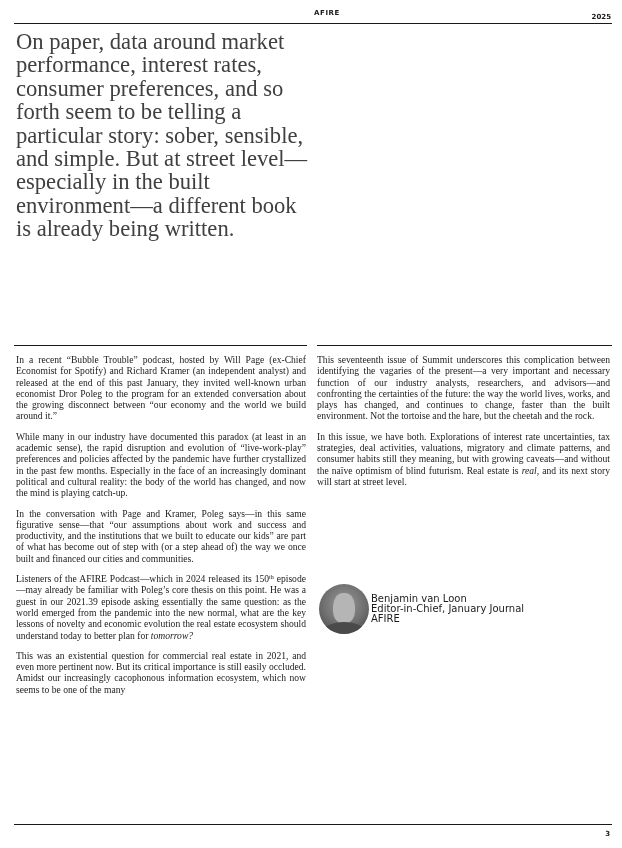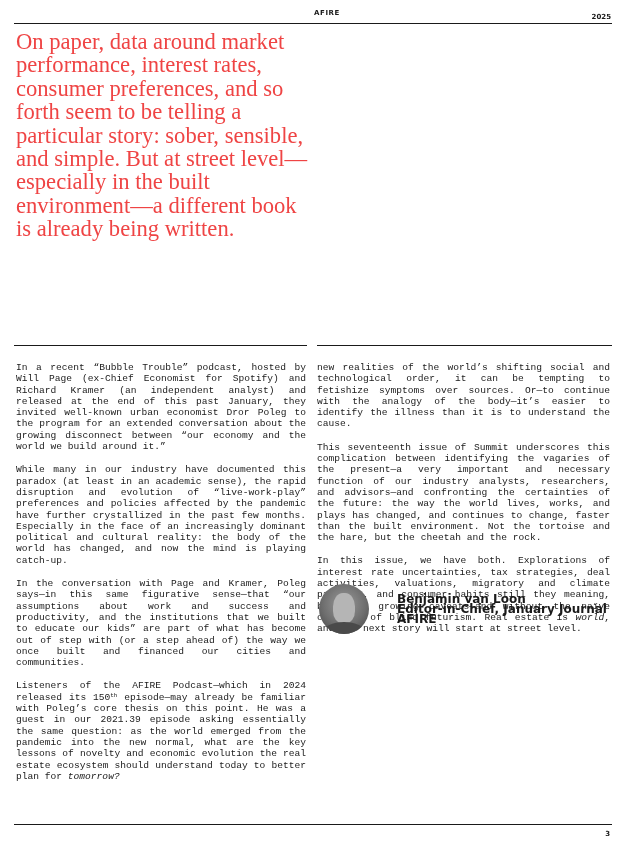--- a/index.html
+++ b/index.html
@@ -1,31 +1,31 @@
 <!DOCTYPE html>
 <html><head>
   <meta charset="utf-8">
   <style>
     html, body { margin: 0; padding: 0; background: #ffffff; }
     body { width: 622px; height: 848px; position: relative; overflow: hidden; color: #1a1a1a; }
     .header { position: absolute; left: 14px; right: 10px; top: 9px; height: 14px; border-bottom: 1px solid #1a1a1a; }
     .header .brand { position: absolute; left: 300px; top: 0; font-family: "DejaVu Sans", sans-serif; font-weight: bold; font-size: 7px; letter-spacing: 0.6px; }
     .header .year { position: absolute; right: 1px; top: 4px; font-family: "DejaVu Sans", sans-serif; font-weight: bold; font-size: 7px; }
-    .pullquote { position: absolute; left: 16px; top: 30px; width: 300px; margin: 0; font-family: "Liberation Serif", serif; font-size: 22.6px; line-height: 23.4px; color: #ef4444; font-weight: normal; }
+    .pullquote { position: absolute; left: 16px; top: 30px; width: 300px; margin: 0; font-family: "Liberation Serif", serif; font-size: 22.6px; line-height: 23.4px; color: #404040; font-weight: normal; }
     .rule { position: absolute; height: 1px; background: #1a1a1a; }
     .col { position: absolute; font-family: "Liberation Serif", serif; font-size: 9.6px; line-height: 11.3px; text-align: justify; }
-    .col p { margin: 12px 0 9px 0; hyphens: none; font-family: Liberation Mono, monospace; }
+    .col p { margin: 4px 0 9px 0; hyphens: none; }
     .col-left { left: 16px; top: 350px; width: 290px; }
     .col-right { left: 317px; top: 350px; width: 293px; }
     sup { font-size: 6px; line-height: 0; vertical-align: 3px; }
     .byline { position: absolute; left: 319px; top: 584px; display: flex; align-items: center; }
     .avatar { width: 50px; height: 50px; border-radius: 50%; overflow: hidden; background: radial-gradient(circle at 50% 40%, #9a9a9a 0%, #6e6e6e 55%, #3f3f3f 100%); position: relative; }
     .avatar .face { position: absolute; left: 14px; top: 9px; width: 22px; height: 30px; border-radius: 45% 45% 40% 40%; background: #b5b5b5; }
     .avatar .shoulders { position: absolute; left: 4px; top: 38px; width: 42px; height: 20px; border-radius: 50% 50% 0 0; background: #4a4a4a; }
-    .byline-text { margin-left: 28px; font-family: "DejaVu Sans", sans-serif; font-weight: bold; font-size: 12px; line-height: 10px; color: #1a1a1a; }
+    .byline-text { margin-left: 2px; font-family: "DejaVu Sans", sans-serif; font-weight: normal; font-size: 10px; line-height: 10px; color: #1a1a1a; }
     .byline-text div { white-space: nowrap; }
     .footer-rule { position: absolute; left: 14px; right: 10px; top: 824px; height: 1px; background: #1a1a1a; }
     .page-number { position: absolute; right: 12px; top: 830px; font-family: "DejaVu Sans", sans-serif; font-weight: bold; font-size: 7px; }
   </style>
 </head>
 <body>
 
 <div class="header">
   <span class="brand">AFIRE</span>
   <span class="year">2025</span>
@@ -34,26 +34,26 @@
 <h1 class="pullquote">On paper, data around market performance, interest rates, consumer preferences, and so forth seem to be telling a particular story: sober, sensible, and simple. But at street level—especially in the built environment—a different book is already being written.</h1>
 
 <div class="rule" style="left:14px; top:345px; width:293px;"></div>
 <div class="rule" style="left:317px; top:345px; width:295px;"></div>
 
 <div class="col col-left">
   <p>In a recent “Bubble Trouble” podcast, hosted by Will Page (ex-Chief Economist for Spotify) and Richard Kramer (an independent analyst) and released at the end of this past January, they invited well-known urban economist Dror Poleg to the program for an extended conversation about the growing disconnect between “our economy and the world we build around it.”</p>
   <p>While many in our industry have documented this paradox (at least in an academic sense), the rapid disruption and evolution of “live-work-play” preferences and policies affected by the pandemic have further crystallized in the past few months. Especially in the face of an increasingly dominant political and cultural reality: the body of the world has changed, and now the mind is playing catch-up.</p>
   <p>In the conversation with Page and Kramer, Poleg says—in this same figurative sense—that “our assumptions about work and success and productivity, and the institutions that we built to educate our kids” are part of what has become out of step with (or a step ahead of) the way we once built and financed our cities and communities.</p>
   <p><span>Listeners of the AFIRE Podcast—which in 2024 released its 150</span><sup>th</sup><span> episode—may already be familiar with Poleg’s core thesis on this point. He was a guest in our 2021.39 episode asking essentially the same question: as the world emerged from the pandemic into the new normal, what are the key lessons of novelty and economic evolution the real estate ecosystem should understand today to better plan for </span><em>tomorrow?</em></p>
+  <p>This was an existential question for commercial real estate in 2021, and even more pertinent now. But its critical importance is still easily occluded. Amidst our increasingly cacophonous information ecosystem, which now seems to be one of the many</p>
 </div>
 
 <div class="col col-right">
-  <p>new realities of the world’s shifting social and technological order, it can be tempting to fetishize symptoms over sources. Or—to continue with the analogy of the body—it’s easier to identify the illness than it is to understand the cause.</p>
   <p>This seventeenth issue of Summit underscores this complication between identifying the vagaries of the present—a very important and necessary function of our industry analysts, researchers, and advisors—and confronting the certainties of the future: the way the world lives, works, and plays has changed, and continues to change, faster than the built environment. Not the tortoise and the hare, but the cheetah and the rock.</p>
-  <p><span>In this issue, we have both. Explorations of interest rate uncertainties, tax strategies, deal activities, valuations, migratory and climate patterns, and consumer habits still they meaning, but with growing caveats—and without the naïve optimism of blind futurism. Real estate is </span><em>world</em><span>, and its next story will start at street level.</span></p>
+  <p><span>In this issue, we have both. Explorations of interest rate uncertainties, tax strategies, deal activities, valuations, migratory and climate patterns, and consumer habits still they meaning, but with growing caveats—and without the naïve optimism of blind futurism. Real estate is </span><em>real</em><span>, and its next story will start at street level.</span></p>
 </div>
 
 <div class="byline">
   <div class="avatar">
     <div class="face"></div>
     <div class="shoulders"></div>
   </div>
   <div class="byline-text">
     <div>Benjamin van Loon</div>
     <div>Editor-in-Chief, January Journal</div>

